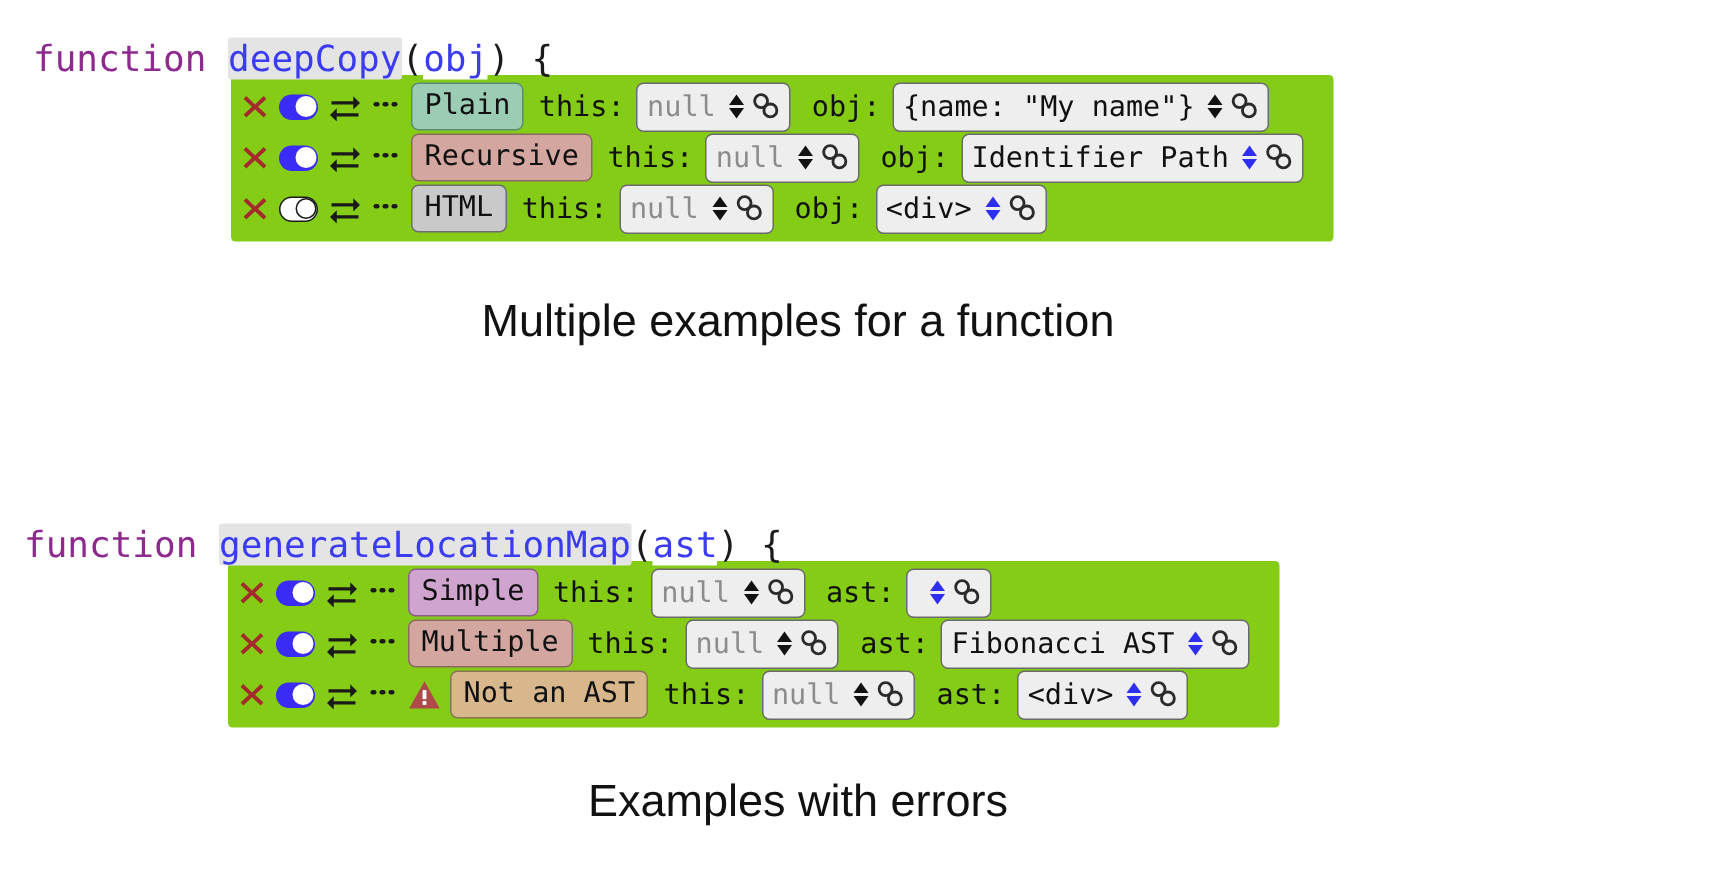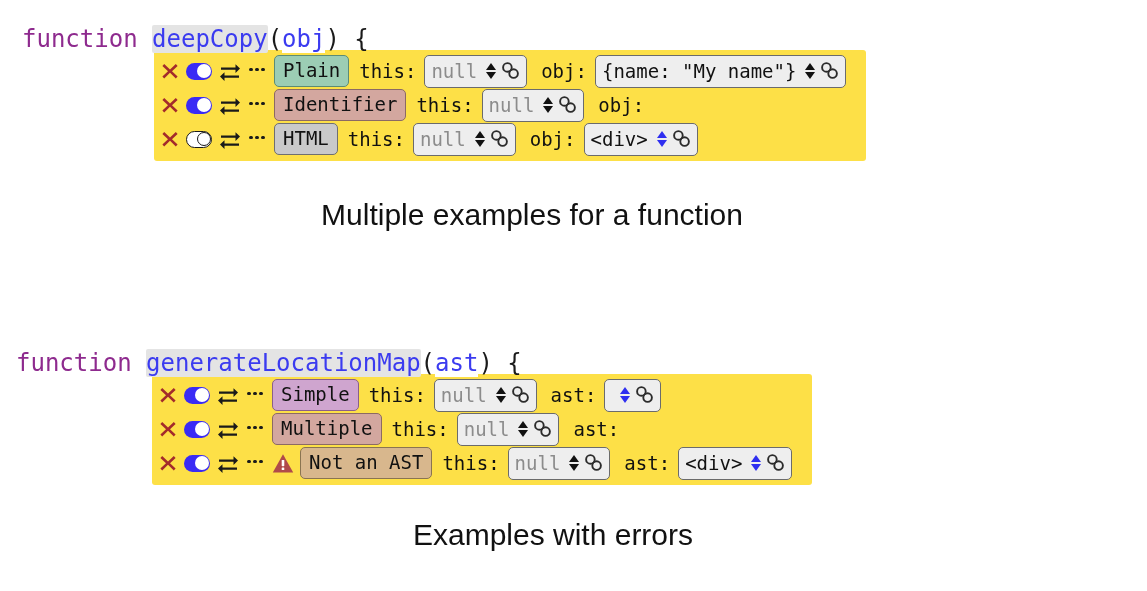--- a/index.html
+++ b/index.html
@@ -43,21 +43,21 @@
     background: #e4e4e4;
     border-radius: 2px;
   }
   .punct { color: #1a1a1a; }
   .param {
     color: #3b3bf0;
     background: #ffffff;
   }
 
   .rows {
-    background: #fde047;
+    background: #84cc16;
     border-radius: 3px;
     padding: 4px 6px 5px 6px;
     display: inline-block;
     position: relative;
     z-index: 1;
     margin-top: -4px;
   }
   #block-1 .rows { margin-left: 132px; }
   #block-2 .rows { margin-left: 136px; }
 
@@ -221,21 +221,21 @@
   .caption {
     position: absolute;
     font-family: "Liberation Sans", sans-serif;
     font-size: 30px;
     color: #111111;
     text-align: center;
     width: 100%;
     left: 0;
   }
   #caption-1 { top: 198px; }
-  #caption-2 { top: 518px; padding-left: 21px; }
+  #caption-2 { top: 518px; }
 </style>
 </head>
 <body>
 
 <div class="page">
   <div class="fn-block" id="block-1"><div class="signature"><span class="kw-function">function</span><span class="punct"> </span><span class="fn-name">deepCopy</span><span class="punct">(</span><span class="param">obj</span><span class="punct">)</span><span class="punct"> </span><span class="punct">{</span></div><div class="rows"><div class="row">
           <span class="icon x-icon">
             <svg viewBox="0 0 20 20" width="20" height="20" aria-hidden="true">
               <path d="M4.2 3 L10 8.6 L15.8 3 L17.6 5 L12 10.2 L17.6 15.4 L15.8 17.4 L10 11.8 L4.2 17.4 L2.4 15.4 L8 10.2 L2.4 5 Z" fill="currentColor"></path>
             </svg>
@@ -298,36 +298,49 @@
             <svg viewBox="0 0 22 20" width="22" height="20" aria-hidden="true">
               <path d="M2 6.5 H16.5 V3.2 L21 7.6 L16.5 12 V8.7 H2 Z" fill="currentColor"></path>
               <path d="M20 14.5 H5.5 V11.2 L1 15.6 L5.5 20 V16.7 H20 Z" fill="currentColor"></path>
             </svg>
           </span>
           <span class="dots-icon">
             <i></i>
             <i></i>
             <i></i>
           </span>
-          <span class="tag salmon">Identifier</span>
+          <span class="tag salmon">Recursive</span>
           <span class="plabel">this:</span>
           <span class="field muted">
             <span class="val">null</span>
             <span class="spin">
               <span class="up"></span>
               <span class="dn"></span>
             </span>
             <span class="link-icon">
               <svg viewBox="0 0 19 19" width="19" height="19" aria-hidden="true">
                 <circle cx="6.4" cy="6.4" r="4.3" fill="none" stroke="currentColor" stroke-width="1.9"></circle>
                 <circle cx="12.6" cy="12.6" r="4.3" fill="none" stroke="currentColor" stroke-width="1.9"></circle>
               </svg>
             </span>
           </span>
           <span class="plabel">obj:</span>
+          <span class="field">
+            <span class="val">Identifier Path</span>
+            <span class="spin blue">
+              <span class="up"></span>
+              <span class="dn"></span>
+            </span>
+            <span class="link-icon">
+              <svg viewBox="0 0 19 19" width="19" height="19" aria-hidden="true">
+                <circle cx="6.4" cy="6.4" r="4.3" fill="none" stroke="currentColor" stroke-width="1.9"></circle>
+                <circle cx="12.6" cy="12.6" r="4.3" fill="none" stroke="currentColor" stroke-width="1.9"></circle>
+              </svg>
+            </span>
+          </span>
         </div><div class="row">
           <span class="icon x-icon">
             <svg viewBox="0 0 20 20" width="20" height="20" aria-hidden="true">
               <path d="M4.2 3 L10 8.6 L15.8 3 L17.6 5 L12 10.2 L17.6 15.4 L15.8 17.4 L10 11.8 L4.2 17.4 L2.4 15.4 L8 10.2 L2.4 5 Z" fill="currentColor"></path>
             </svg>
           </span>
           <span class="toggle off">
             <span class="pill"></span>
             <span class="knob"></span>
           </span>
@@ -451,20 +464,33 @@
               <span class="dn"></span>
             </span>
             <span class="link-icon">
               <svg viewBox="0 0 19 19" width="19" height="19" aria-hidden="true">
                 <circle cx="6.4" cy="6.4" r="4.3" fill="none" stroke="currentColor" stroke-width="1.9"></circle>
                 <circle cx="12.6" cy="12.6" r="4.3" fill="none" stroke="currentColor" stroke-width="1.9"></circle>
               </svg>
             </span>
           </span>
           <span class="plabel">ast:</span>
+          <span class="field">
+            <span class="val">Fibonacci AST</span>
+            <span class="spin blue">
+              <span class="up"></span>
+              <span class="dn"></span>
+            </span>
+            <span class="link-icon">
+              <svg viewBox="0 0 19 19" width="19" height="19" aria-hidden="true">
+                <circle cx="6.4" cy="6.4" r="4.3" fill="none" stroke="currentColor" stroke-width="1.9"></circle>
+                <circle cx="12.6" cy="12.6" r="4.3" fill="none" stroke="currentColor" stroke-width="1.9"></circle>
+              </svg>
+            </span>
+          </span>
         </div><div class="row">
           <span class="icon x-icon">
             <svg viewBox="0 0 20 20" width="20" height="20" aria-hidden="true">
               <path d="M4.2 3 L10 8.6 L15.8 3 L17.6 5 L12 10.2 L17.6 15.4 L15.8 17.4 L10 11.8 L4.2 17.4 L2.4 15.4 L8 10.2 L2.4 5 Z" fill="currentColor"></path>
             </svg>
           </span>
           <span class="toggle on">
             <span class="pill"></span>
             <span class="knob"></span>
           </span>

